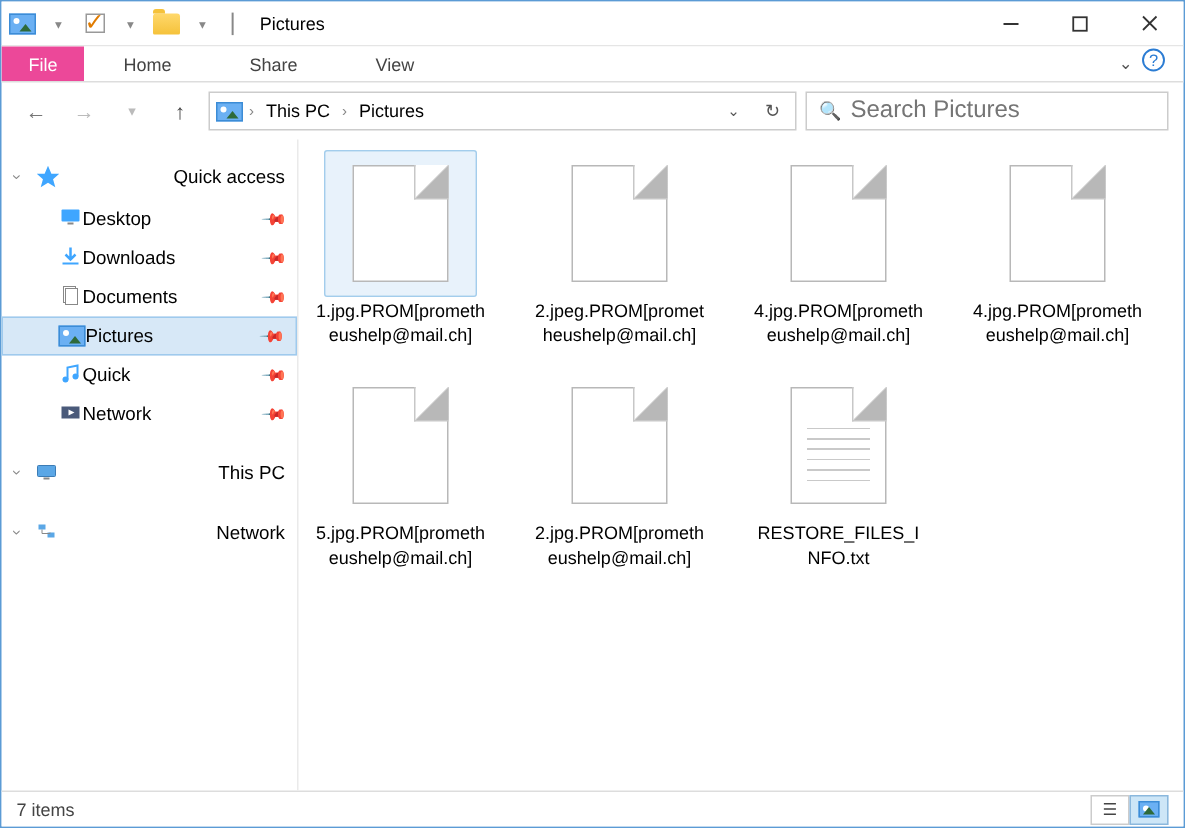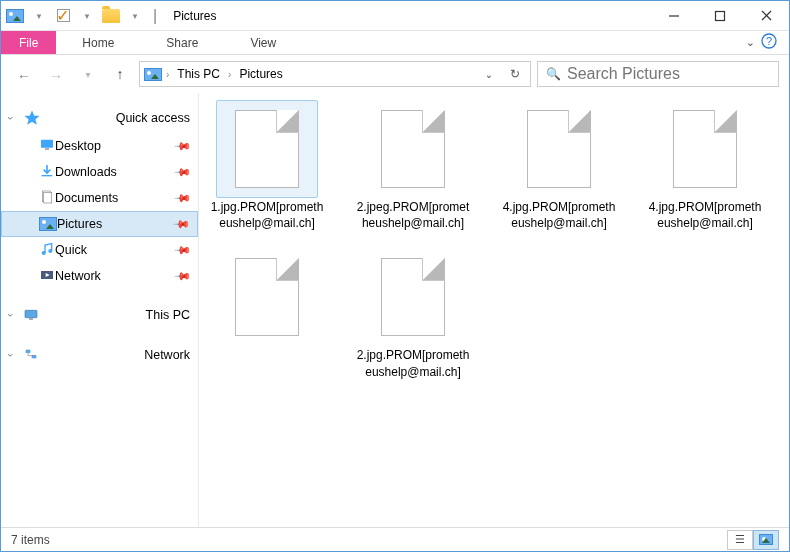--- a/index.html
+++ b/index.html
@@ -238,26 +238,33 @@
         <div class="file-item">
           <div class="file-icon">
             <div class="paper "></div>
           </div>
           <div class="file-label">4.jpg.PROM[prometheushelp@mail.ch]</div>
         </div>
         <div class="file-item">
           <div class="file-icon">
             <div class="paper "></div>
           </div>
+          <div class="file-label">5.jpg.PROM[prometheushelp@mail.ch]</div>
         </div>
         <div class="file-item">
           <div class="file-icon">
             <div class="paper "></div>
           </div>
           <div class="file-label">2.jpg.PROM[prometheushelp@mail.ch]</div>
+        </div>
+        <div class="file-item">
+          <div class="file-icon">
+            <div class="paper txt"></div>
+          </div>
+          <div class="file-label">RESTORE_FILES_INFO.txt</div>
         </div>
       </div>
   </div>
 </div>
 
 <div class="statusbar">
   <span>7 items</span>
   <div class="view-toggle">
     <div class="vt">☰</div>
     <div class="vt active">

